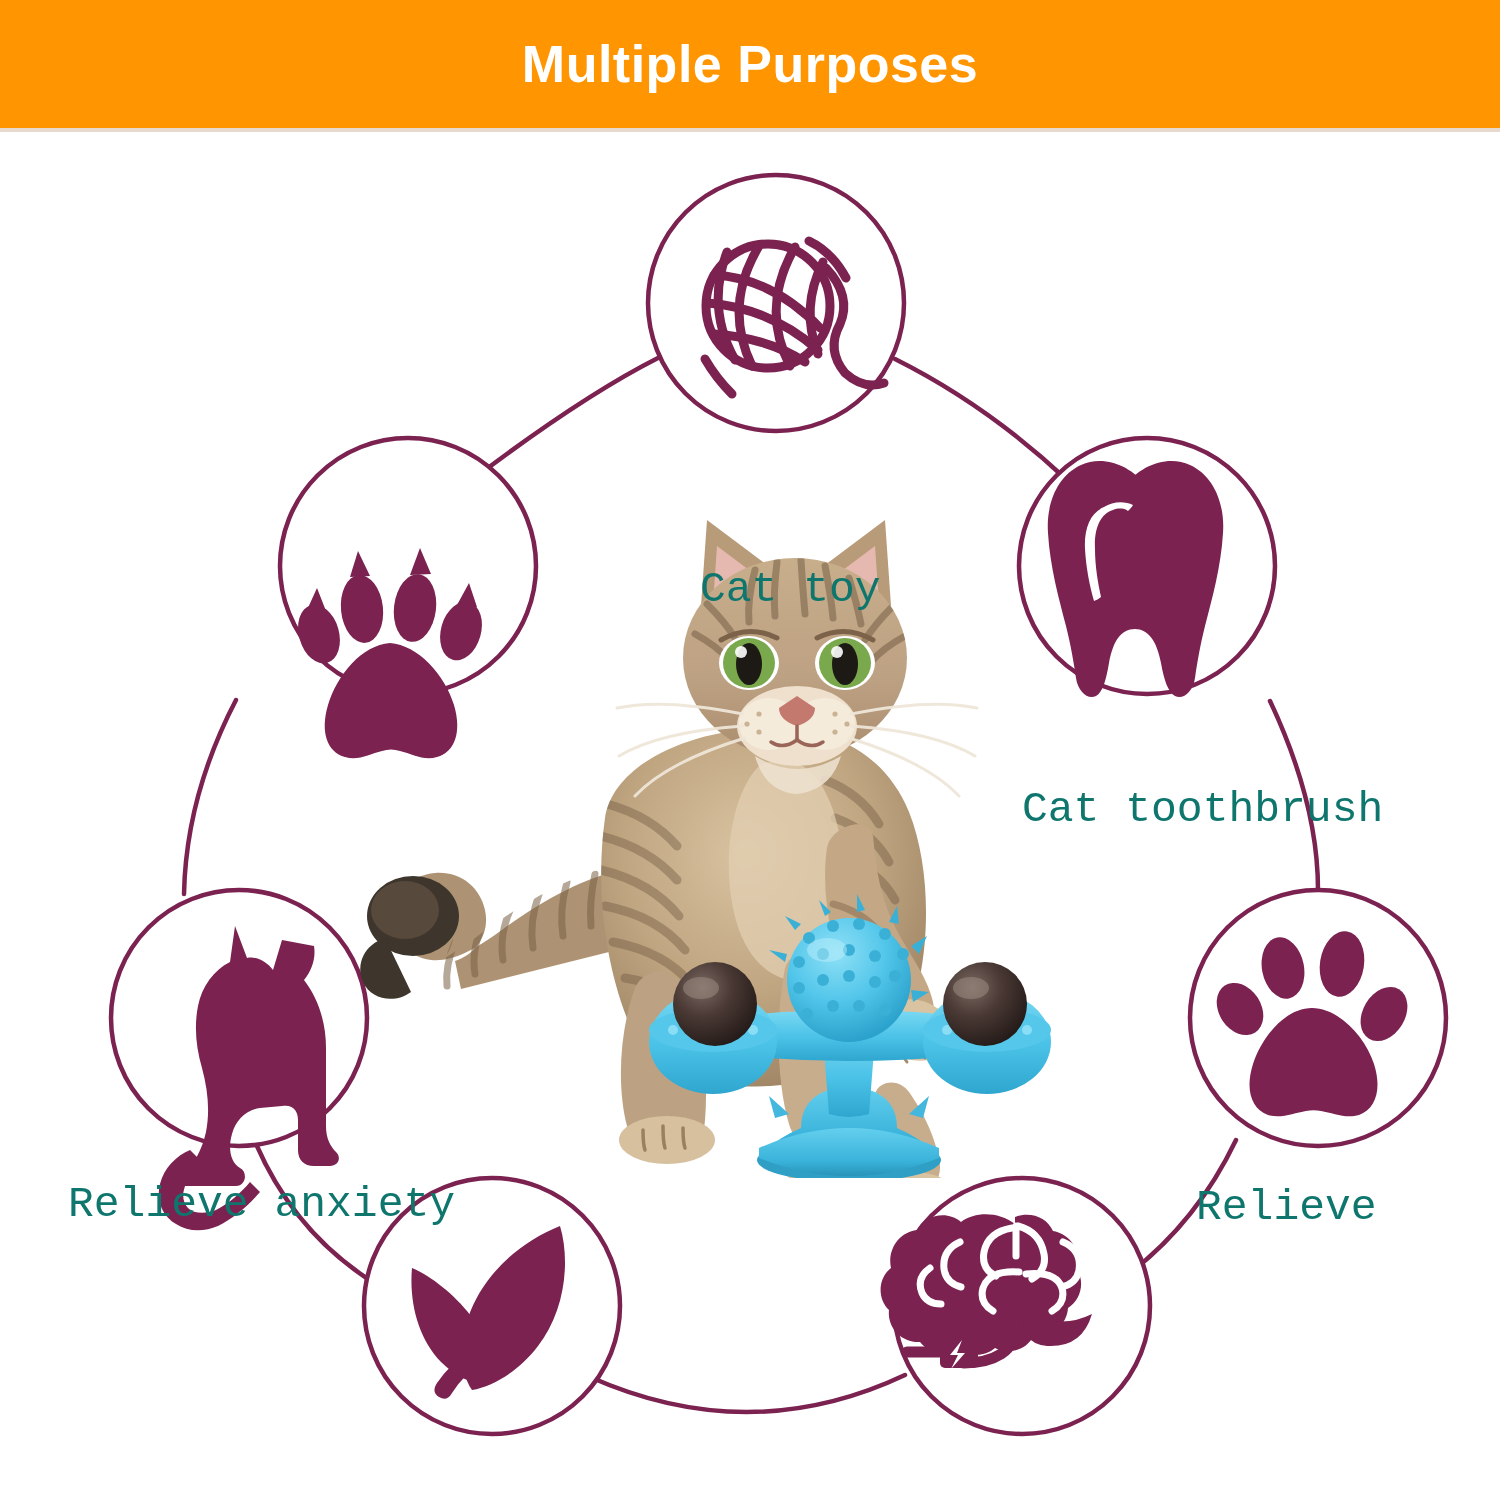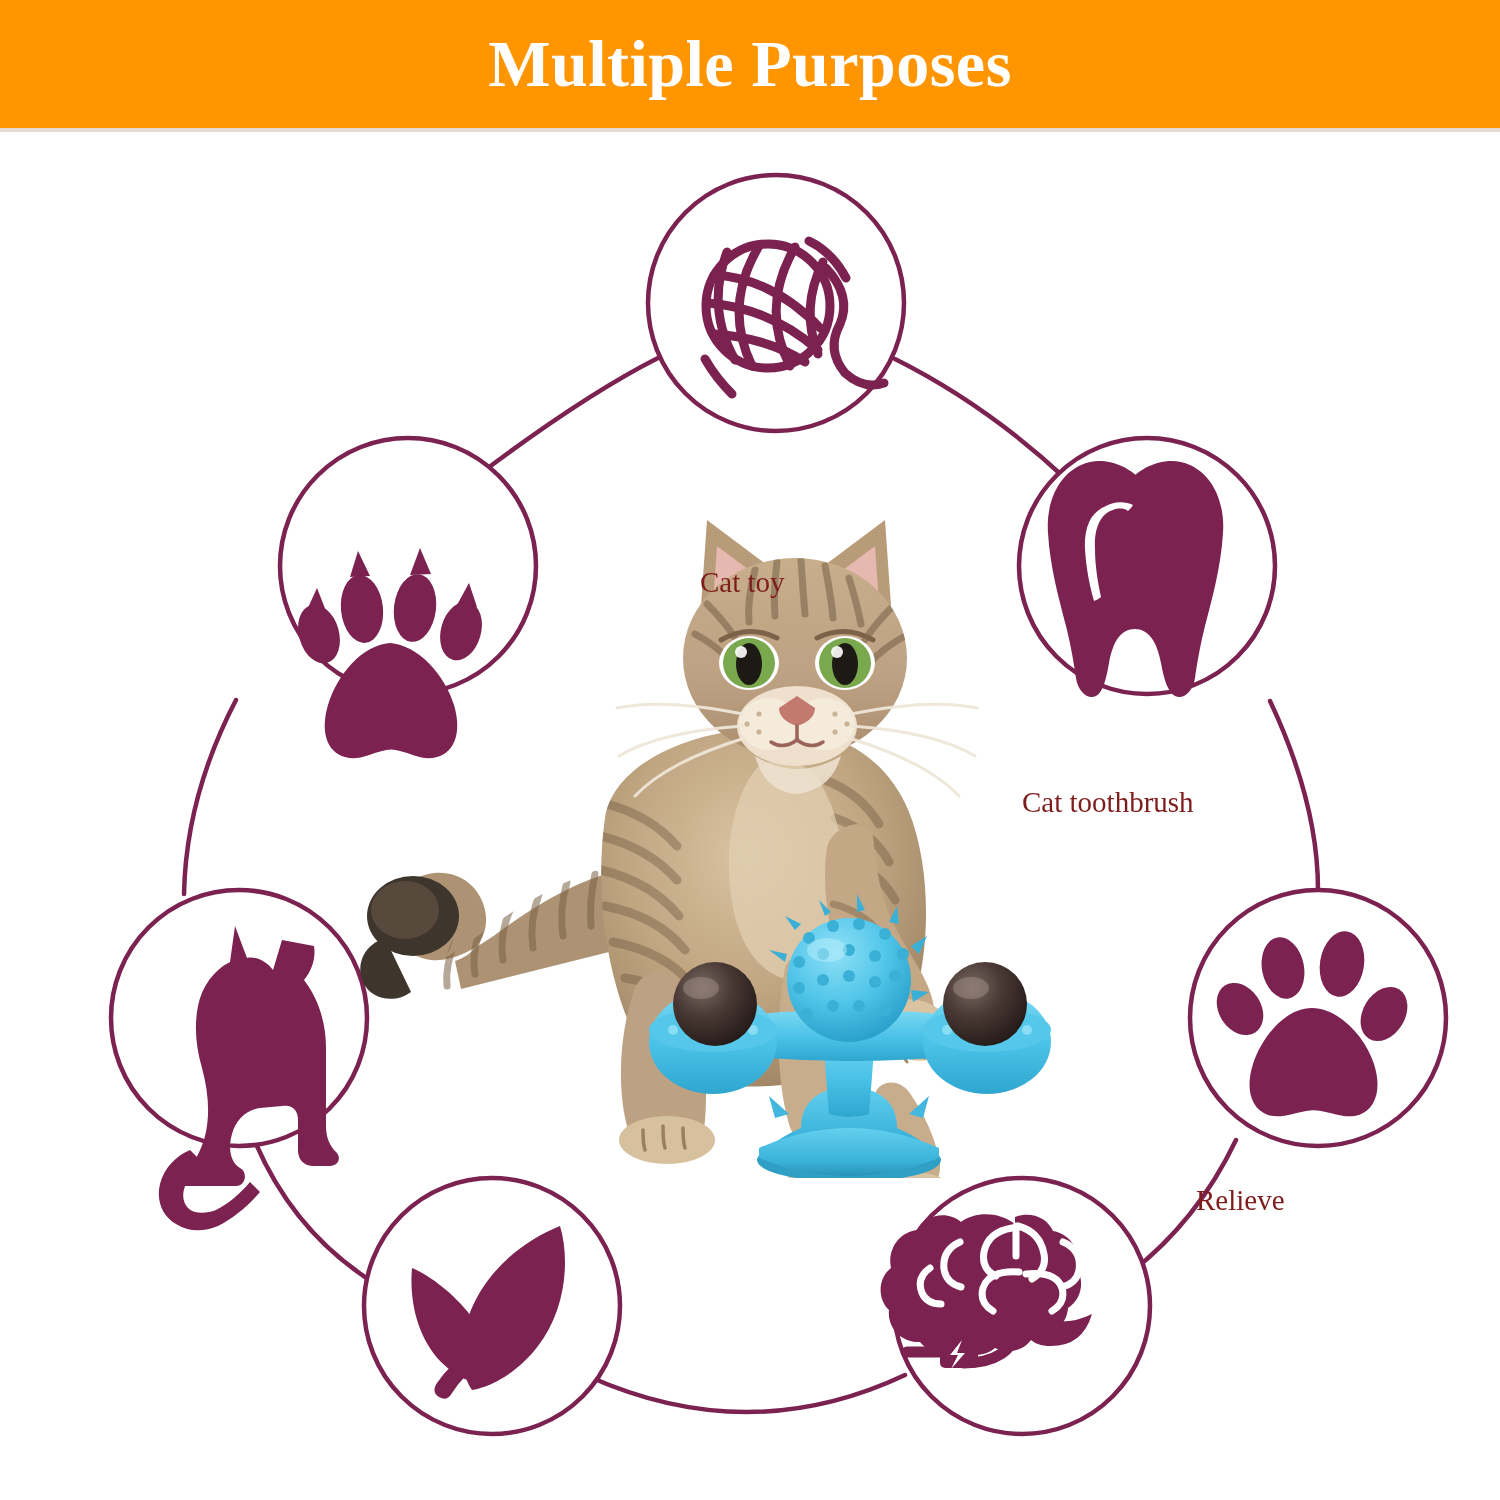--- a/index.html
+++ b/index.html
@@ -13,25 +13,25 @@
   #page{position:absolute;inset:0;width:1500px;height:1500px;background:#fff;}
 
   
   .header{
     position:absolute;left:0;top:0;width:1500px;height:128px;
     background:#ff9500;
     display:flex;align-items:center;justify-content:center;
   }
   .header-title{
     color:#ffffff;
-    font-size:66px;
+    font-size:52px;
     font-weight:bold;
     letter-spacing:0.5px;
     line-height:1;
-    font-family:Liberation Serif, serif;
+    font-family:Liberation Sans, sans-serif;
   }
   .header-underline{
     position:absolute;left:0;top:128px;width:1500px;height:4px;
     background:#e8d9cf;
   }
 
   
   .stage{position:absolute;left:0;top:128px;width:1500px;height:1372px;}
   .ring-svg{position:absolute;left:0;top:0;width:1500px;height:1372px;}
 
@@ -39,25 +39,25 @@
   .photo{
     position:absolute;
     left:355px;top:390px;
     width:790px;height:660px;
   }
   .photo svg{width:100%;height:100%;display:block;}
 
   
   .node-label{
     position:absolute;
-    color:#7f1d1d;
-    font-size:29px;
+    color:#0f766e;
+    font-size:43px;
     line-height:1;
     white-space:nowrap;
-    font-family:Liberation Serif, serif;
+    font-family:Liberation Mono, monospace;
   }
   .lbl-cat-toy        { left:700px; top:440px; }
   .lbl-scratcher      { left:163px; top:660px; }
   .lbl-toothbrush     { left:1022px; top:660px;text-align:right; }
   .lbl-anxiety        { left:68px;  top:1055px; }
   .lbl-training       { left:1196px; top:1058px; }
 </style>
 </head>
 <body>
 
@@ -579,15 +579,16 @@
             <ellipse cx="472" cy="432" rx="20" ry="12" fill="#b9eefb" opacity="0.5"></ellipse>
           </g>
         </g>
       </svg>
     </div>
 
     <div class="node-label lbl-cat-toy">Cat toy</div>
     <div class="node-label lbl-toothbrush">Cat toothbrush</div>
     <div class="node-label lbl-training">Relieve</div>
 
+    <div class="node-label lbl-anxiety">Relieve anxiety</div>
 
   </div>
 </div>
 
 </body></html>

